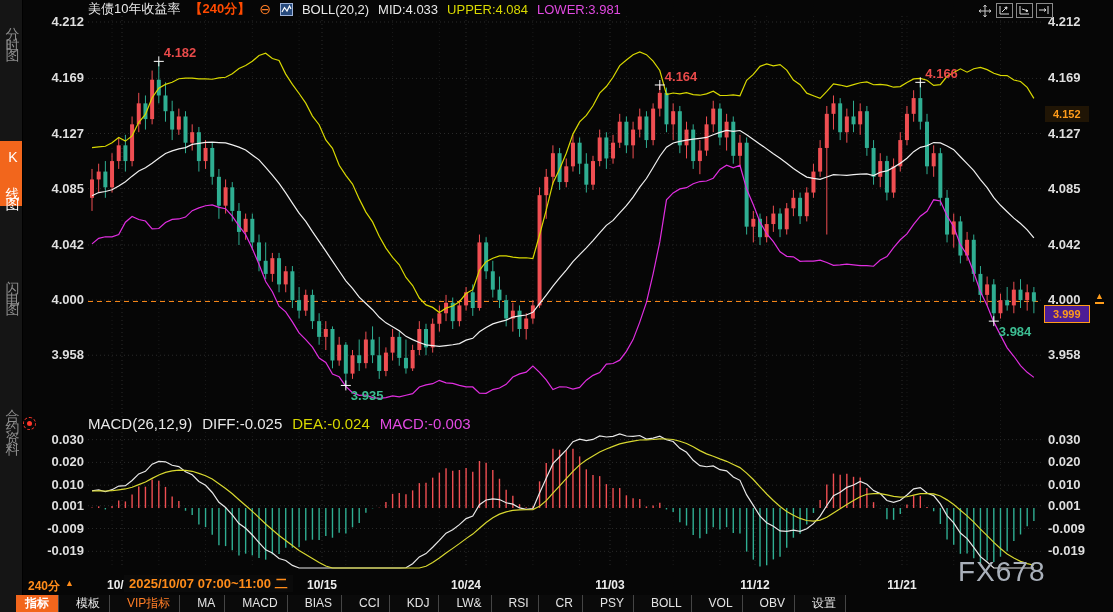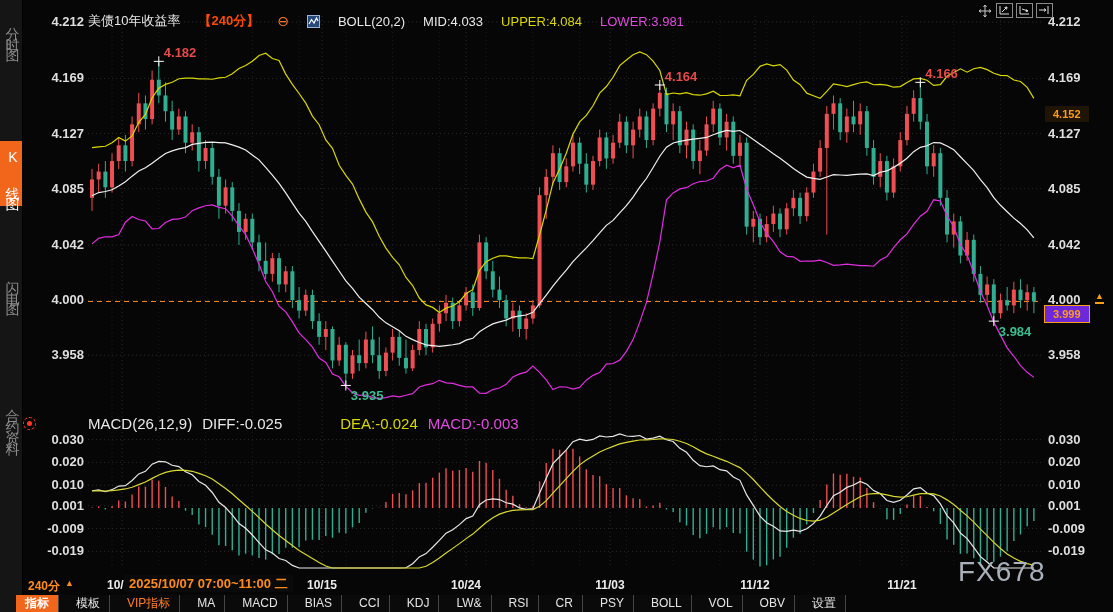--- a/index.html
+++ b/index.html
@@ -5,41 +5,41 @@
   html,body{margin:0;padding:0;background:#000;}
   .screen{position:relative;width:1113px;height:612px;background:#060606;overflow:hidden;
           font-family:"Liberation Sans",sans-serif;-webkit-font-smoothing:antialiased;}
   #plot{position:absolute;left:0;top:0;}
   
   .sidebar{position:absolute;left:0;top:0;width:22px;height:612px;background:#151515;border-right:1px solid #000;z-index:2;}
   .side-item{position:absolute;left:0;width:22px;writing-mode:vertical-rl;text-orientation:upright;
              letter-spacing:11px;font-size:14px;color:#8f8f8f;text-align:center;padding:8px 0;cursor:pointer;}
   .side-item.active{background:var(--accent);color:#fff;}
   
-  .legend{position:absolute;left:88px;top:12px;height:18px;display:flex;align-items:center;gap:18px;
+  .legend{position:absolute;left:88px;top:0;height:18px;display:flex;align-items:center;gap:9px;
           font-size:13px;color:#e8e8e8;white-space:nowrap;z-index:3;}
   .legend .period{color:var(--hot);font-weight:700;}
   .legend .collapse{color:#ff7d26;font-size:14px;line-height:14px;cursor:pointer;}
   .legend .yellow{color:var(--yellow);}
   .legend .magenta{color:var(--magenta);}
   .chart-ic{display:inline-flex;}
   
   .winicons{position:absolute;left:976px;top:3px;display:flex;gap:3px;z-index:3;}
   .winicons .ic{width:17px;height:15px;display:flex;align-items:center;justify-content:center;cursor:pointer;}
   
   .macdlegend{position:absolute;left:88px;top:415px;display:flex;gap:10px;font-size:15px;color:#e8e8e8;z-index:3;white-space:nowrap;}
-  .macdlegend .yellow{color:var(--yellow);margin-left:48px;}
+  .macdlegend .yellow{color:var(--yellow);}
   .macdlegend .magenta{color:var(--magenta);}
   .alerticon{position:absolute;left:23px;top:417px;width:11px;height:11px;border:1px dashed #ff372b;border-radius:50%;
              display:flex;align-items:center;justify-content:center;z-index:3;cursor:pointer;}
   .alerticon span{width:5px;height:5px;border-radius:50%;background:#ff372b;}
   
   .badge{position:absolute;font-size:11px;font-weight:700;color:#ff9c1a;padding:0 8px;line-height:16px;z-index:3;}
   .badge.open{left:1045px;top:106px;background:#201505;}
-  .badge.last{left:1044px;top:305px;background:#6d28d9;border:1px solid #ff9c1a;}
+  .badge.last{left:1044px;top:305px;background:#4c1d95;border:1px solid #ff9c1a;}
   .paxarrow{position:absolute;left:1095px;top:292px;color:#ff9c1a;font-size:9px;line-height:9px;
             border-bottom:2px solid #ff9c1a;padding-bottom:1px;z-index:3;}
   
   .periodbtn{position:absolute;left:28px;top:578px;color:#ff8c1a;font-weight:700;font-size:12px;
              display:flex;gap:5px;align-items:flex-start;z-index:3;cursor:pointer;}
   .periodbtn .tri{font-size:9px;}
   .timetip{position:absolute;left:124px;top:575px;height:17px;line-height:17px;padding:0 5px;background:#0a0a0a;
            color:#ff8c1a;font-size:13px;font-weight:700;z-index:4;white-space:nowrap;}
   .watermark{position:absolute;left:958px;top:556px;font-size:28px;color:#a9b0ba;letter-spacing:1px;z-index:4;}
   .toolbar{position:absolute;left:16px;bottom:0;height:17px;display:flex;align-items:stretch;font-size:12px;

